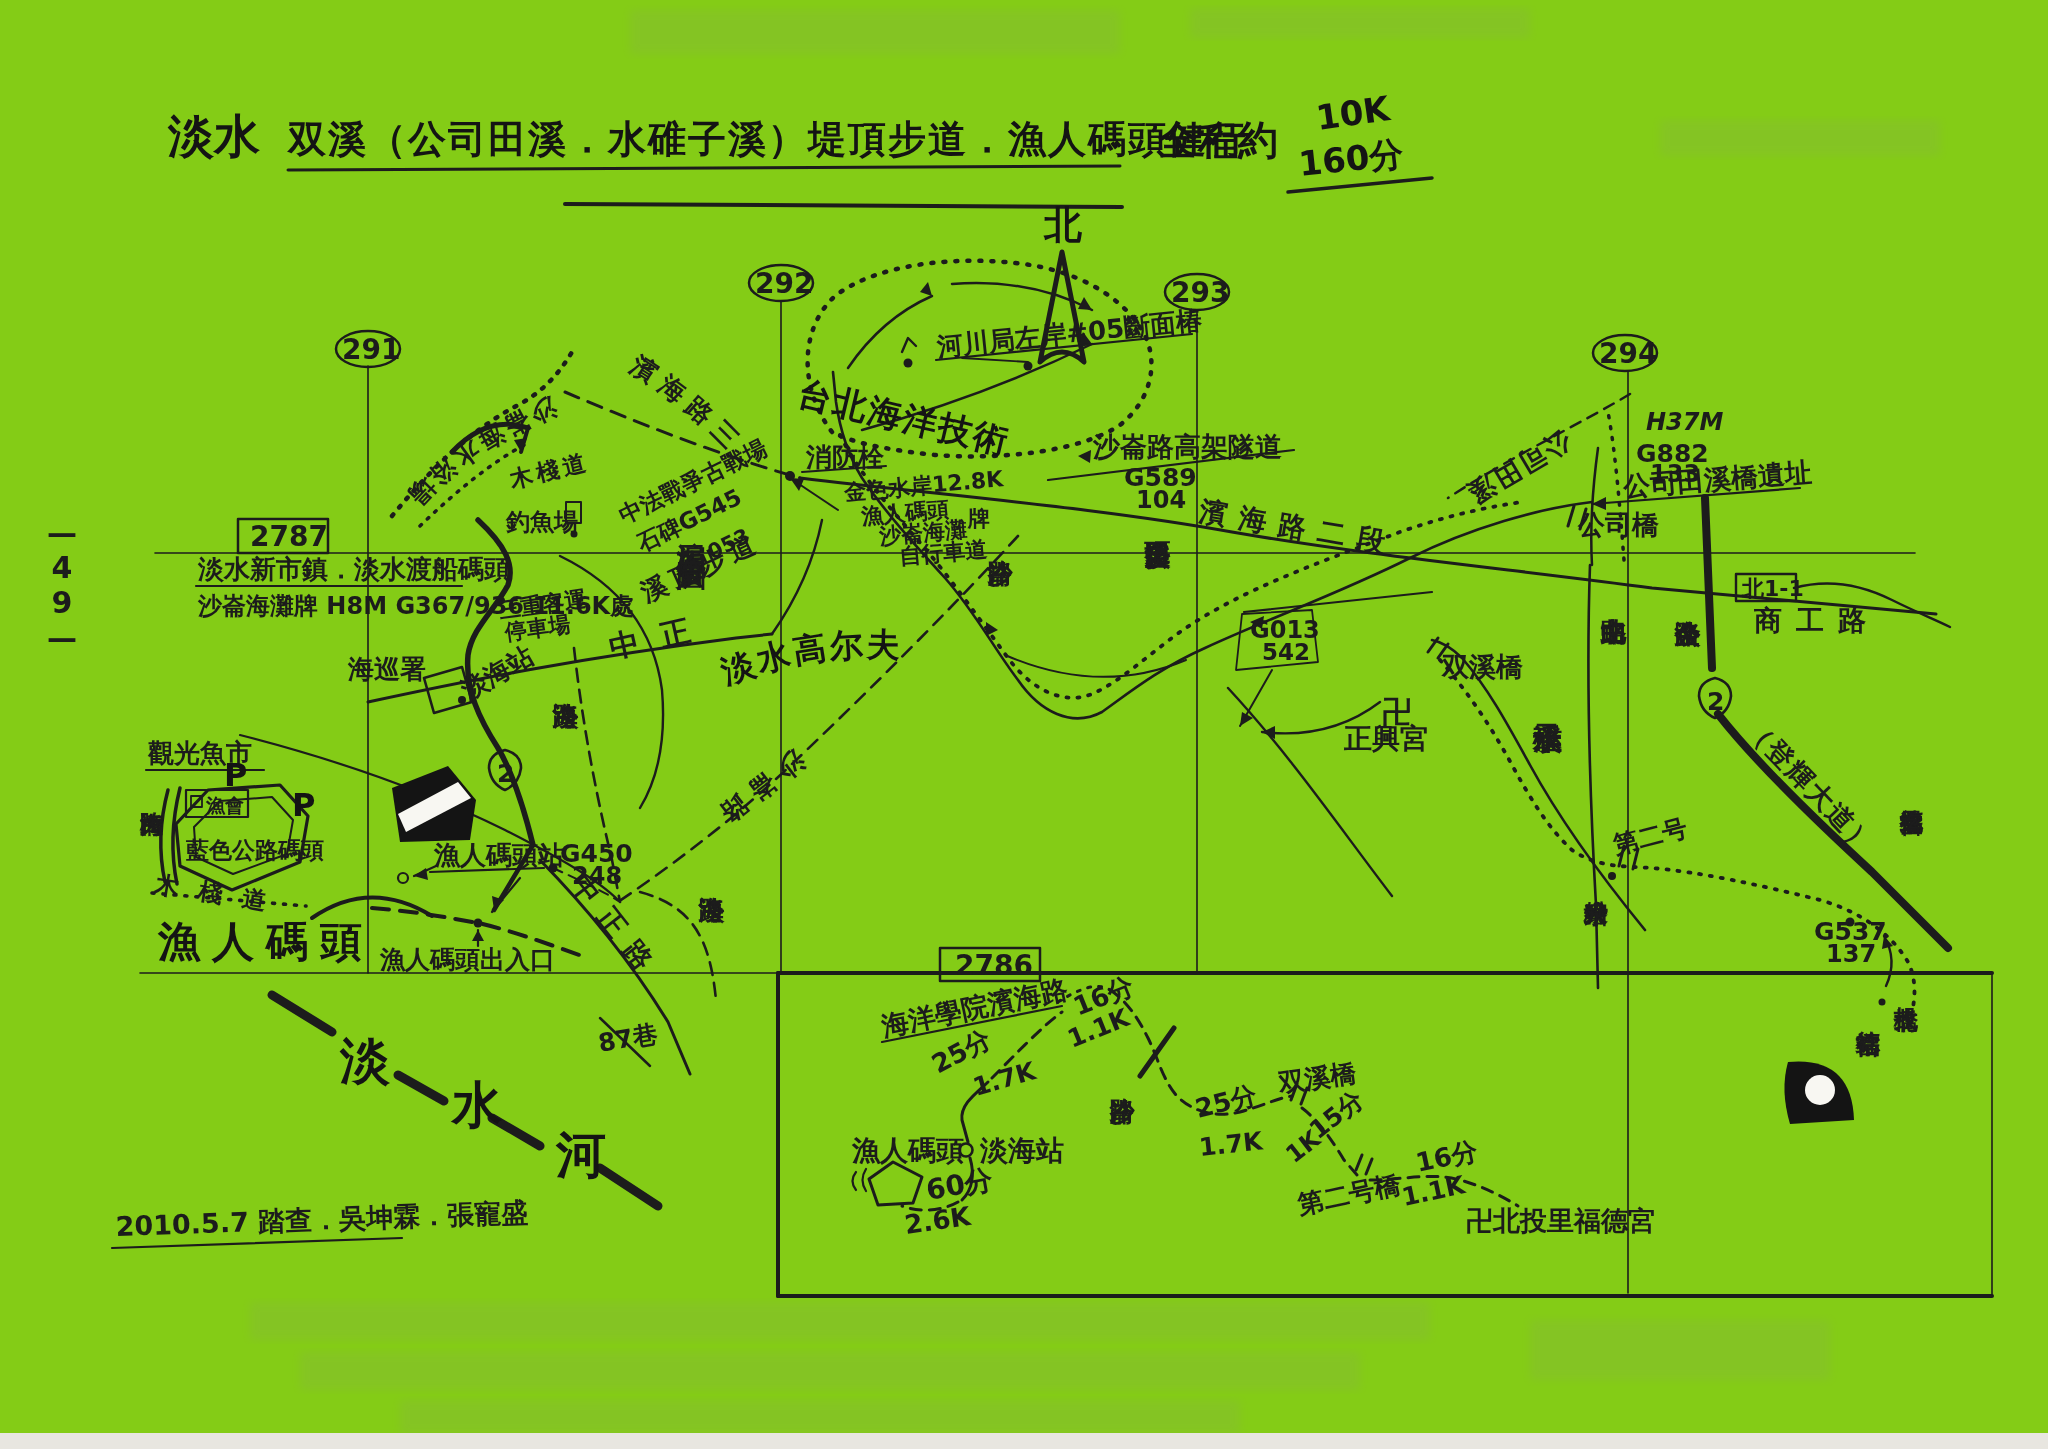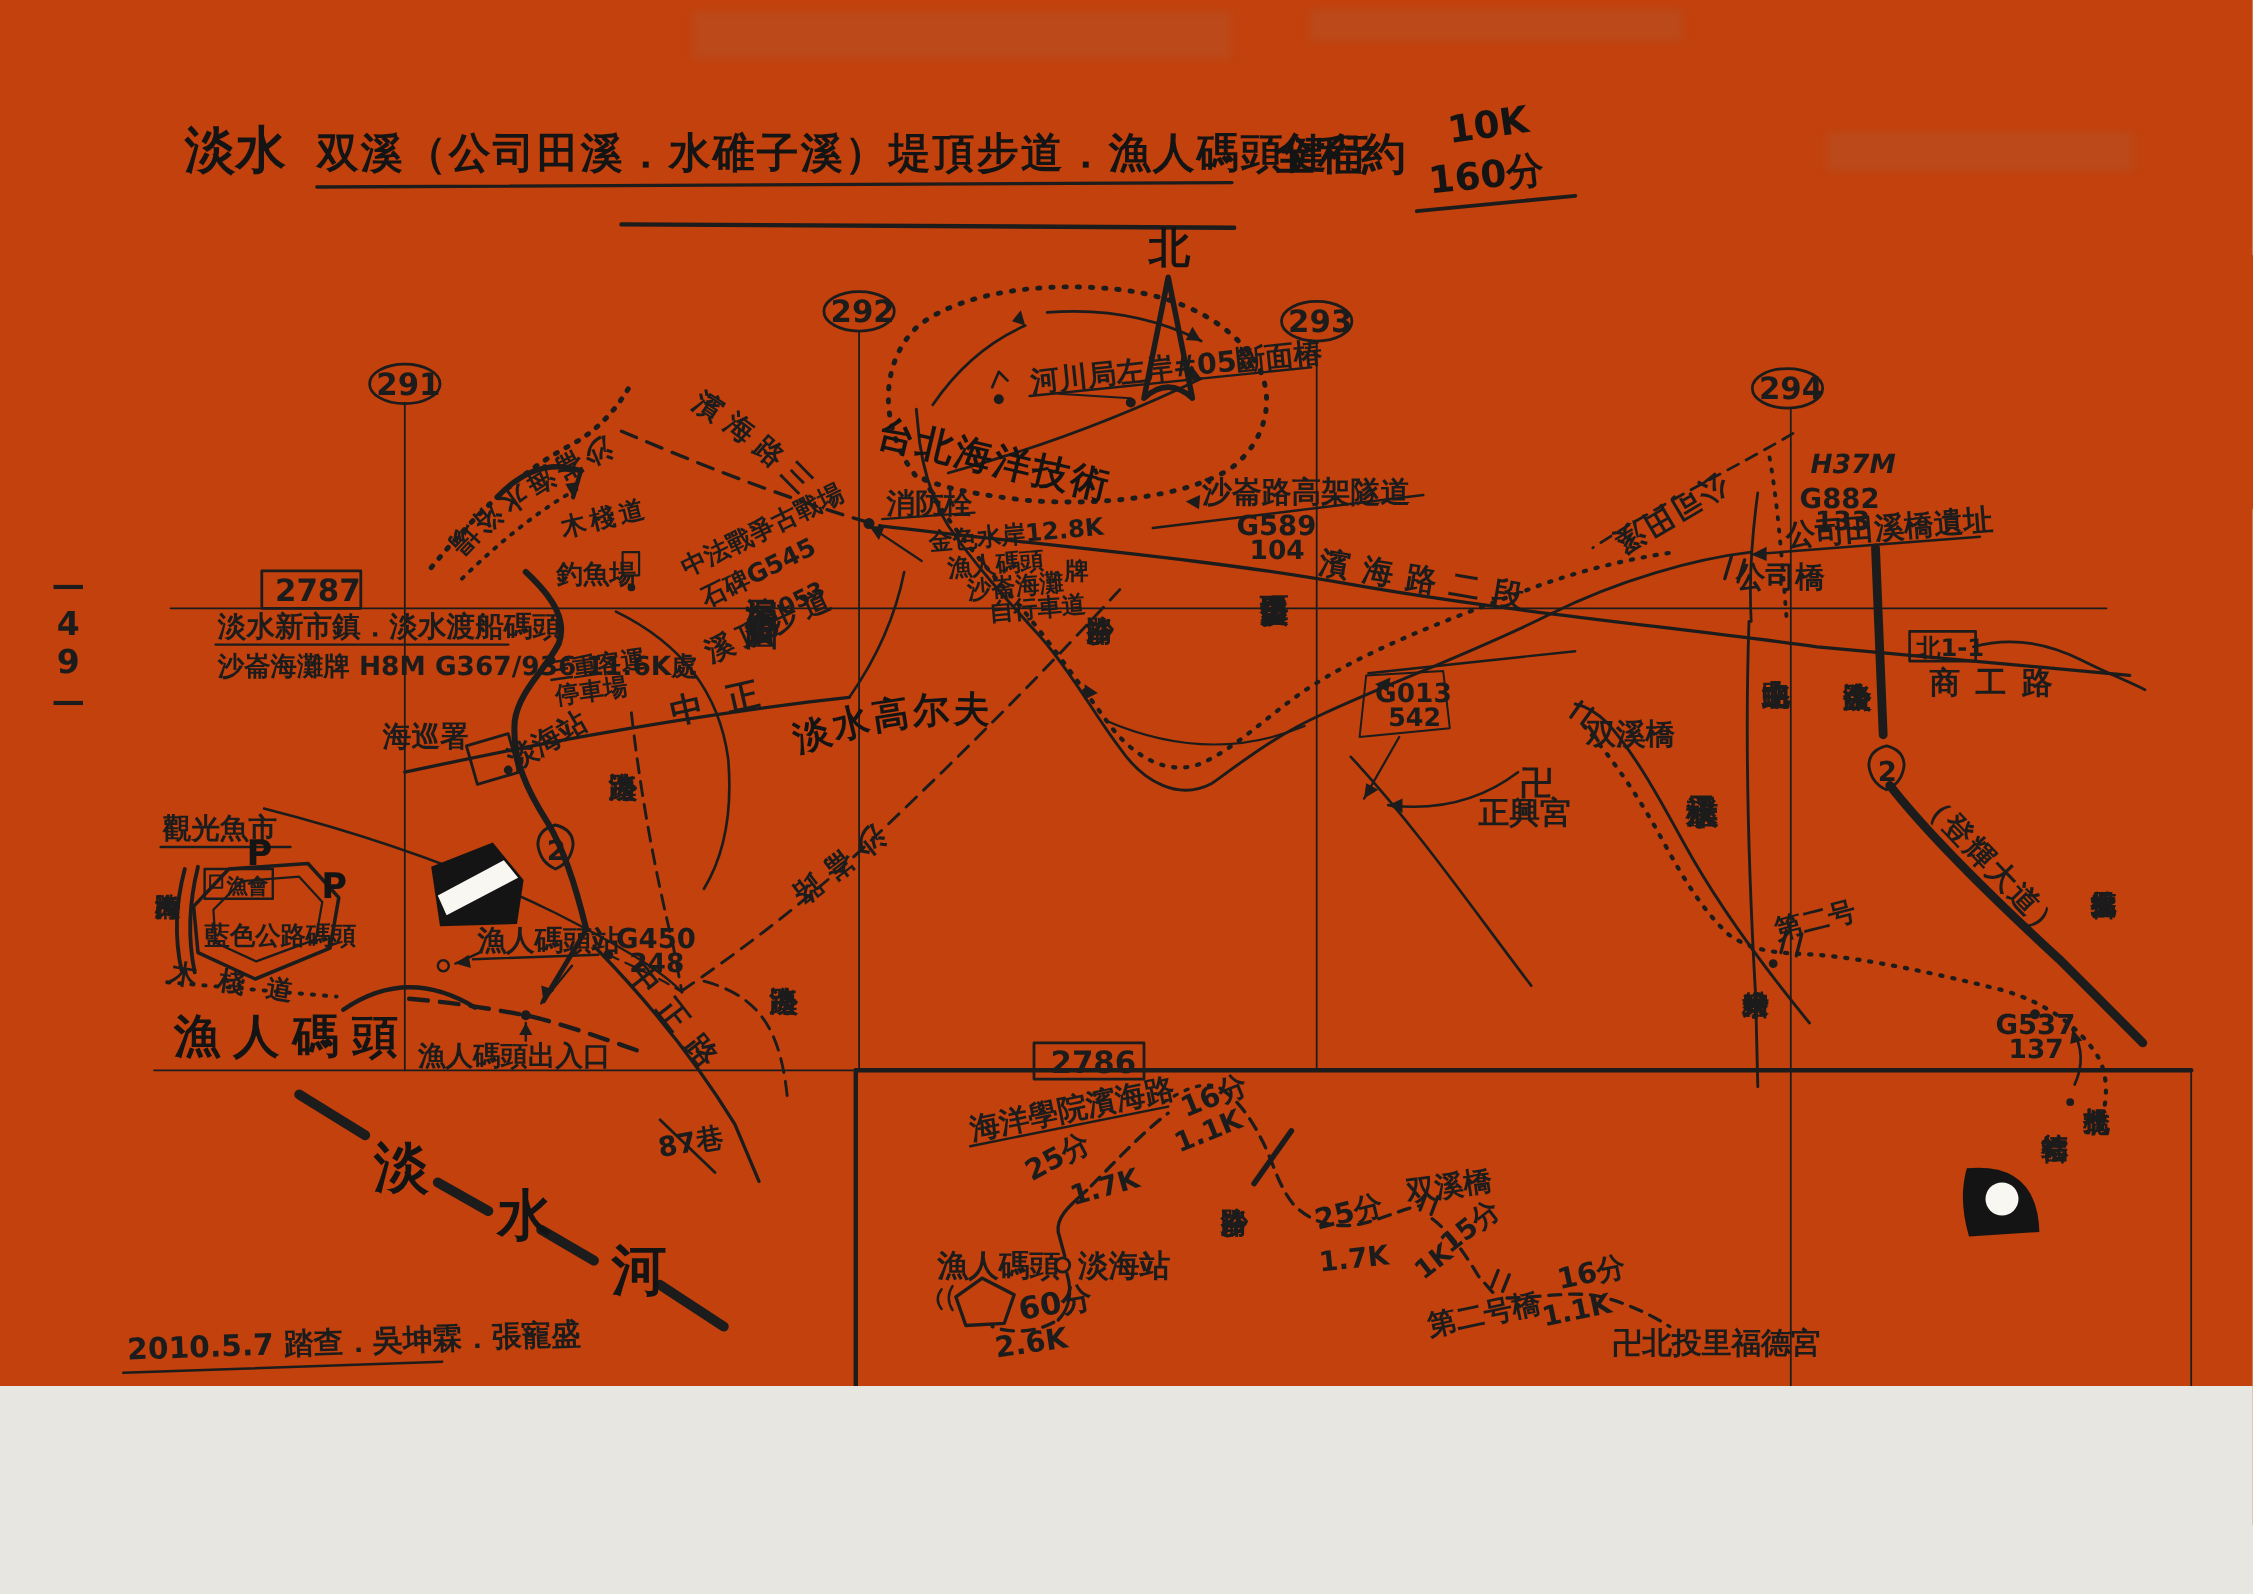--- a/index.html
+++ b/index.html
@@ -1,16 +1,16 @@
 <!DOCTYPE html>
 <html><head>
 <meta charset="utf-8">
 <style>
   html,body{margin:0;padding:0;background:#e8e6e0;}
-  .sheet{width:2048px;height:1260px;position:relative;background:#c2410c;}
+  .sheet{width:2048px;height:1433px;position:relative;background:#84cc16;}
   svg{display:block;}
   .hw{font-family:"DejaVu Sans",sans-serif;font-weight:600;fill:#1c1c1c;}
   .hwb{font-family:"DejaVu Sans",sans-serif;font-weight:700;fill:#141414;}
   .ln{stroke:#1c1c1c;fill:none;stroke-linecap:round;stroke-linejoin:round;}
   .ghost{fill:#8a8a8a;opacity:.11;}
   .vtext{writing-mode:vertical-rl;text-orientation:upright;}
 </style>
 </head>
 <body>
 

